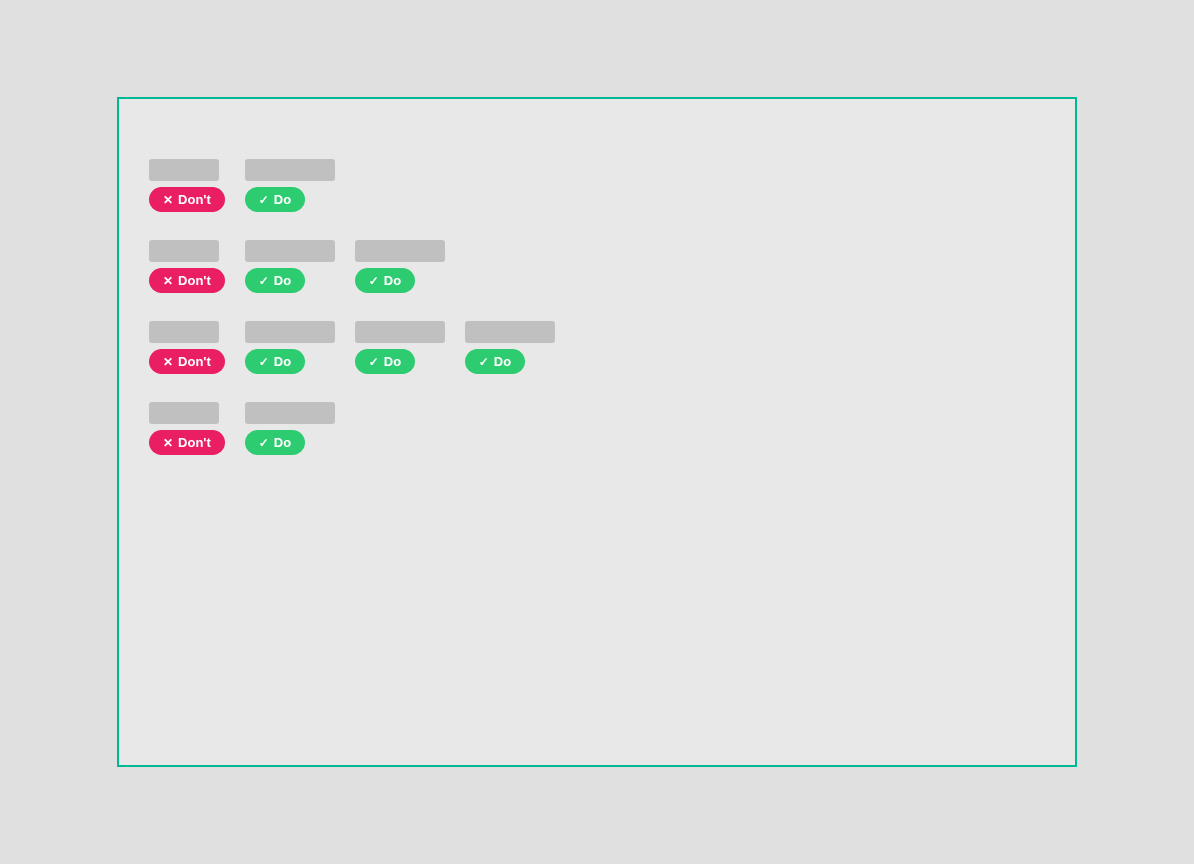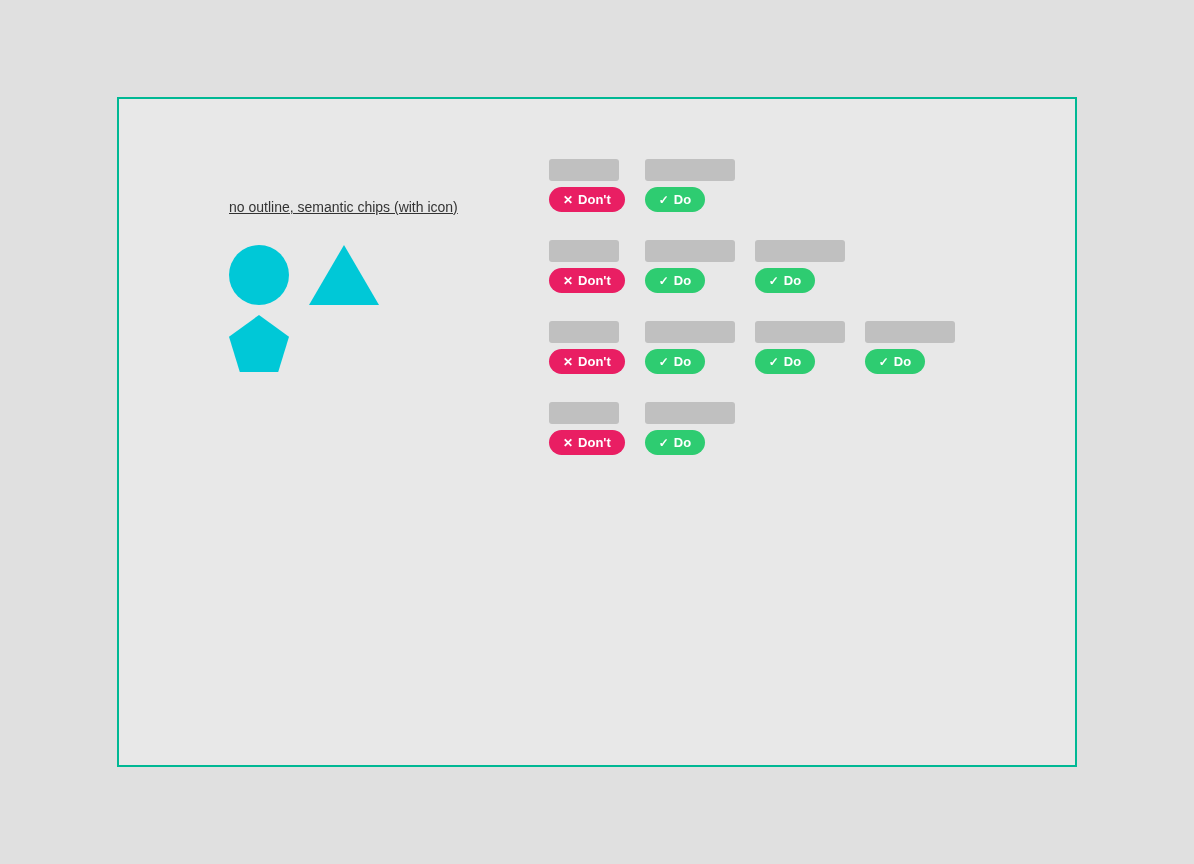--- a/index.html
+++ b/index.html
@@ -130,30 +130,20 @@
     .chip-icon {
       font-size: 12px;
       font-weight: bold;
     }
   </style>
 </head>
 <body>
 
 <div class="main-card">
 
-  <div class="left-section">
-    <span class="label-text">no outline, semantic chips (with icon)</span>
-    <div class="shapes-container">
-      <div class="shapes-row-top">
-        <div class="circle"></div>
-        <div class="triangle"></div>
-      </div>
-      <div class="pentagon"></div>
-    </div>
-  </div>
 
   <div class="right-section">
 
     <div class="chip-row">
       <div class="chip-group">
         <div class="chip-placeholder"></div>
         <div class="chip chip-dont">
           <span class="chip-icon">✕</span>
           <span>Don't</span>
         </div>

